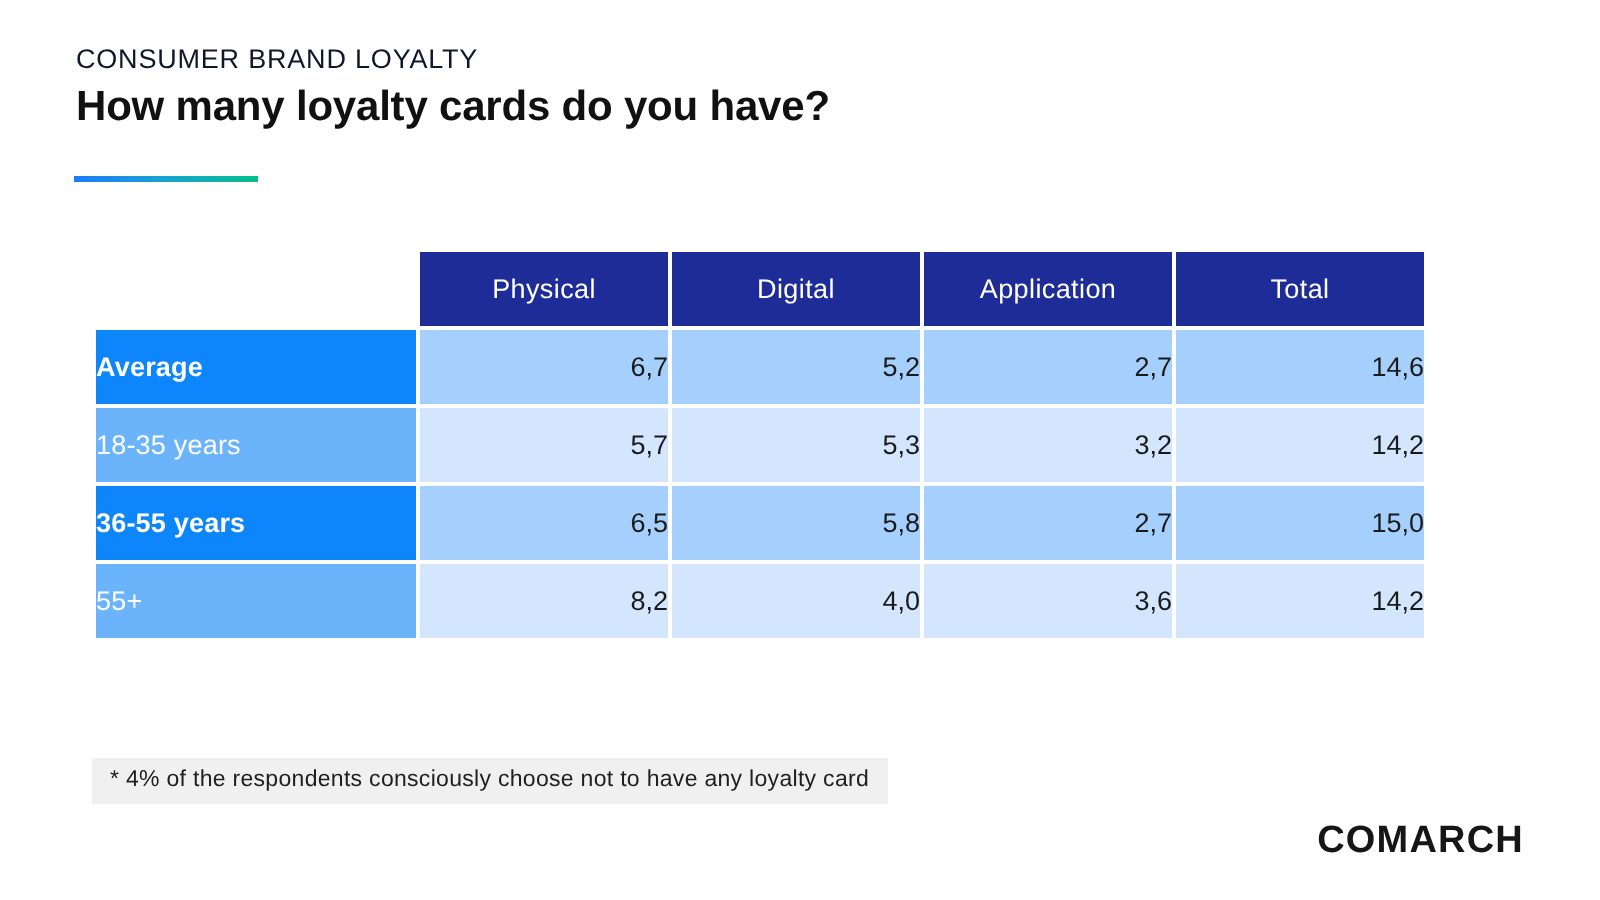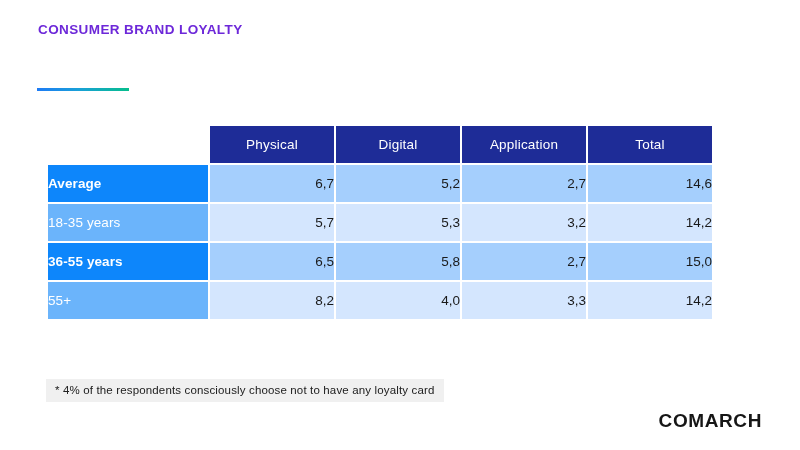--- a/index.html
+++ b/index.html
@@ -17,23 +17,23 @@
 
   
   .slide-header {
     position: absolute;
     left: 38px;
     top: 22px;
     width: 720px;
   }
   .eyebrow {
     font-size: 13.5px;
-    font-weight: bold;
+    font-weight: normal;
     letter-spacing: 0.4px;
-    color: #6d28d9;
+    color: #0f172a;
     line-height: 1.2;
     margin: 0 0 3px 0;
     text-transform: uppercase;
   }
   .headline {
     font-size: 21px;
     font-weight: bold;
     color: #111111;
     line-height: 1.25;
     margin: 0;
@@ -129,20 +129,21 @@
     color: #161616;
     letter-spacing: 0.6px;
     margin-top: 36px;
   }
 </style>
 </head>
 <body>
 
 <div class="slide-header">
   <p class="eyebrow">CONSUMER BRAND LOYALTY</p>
+  <h1 class="headline">How many loyalty cards do you have?</h1>
 </div>
 
 <div class="accent-rule"></div>
 
 <table class="data-table">
   <colgroup>
     <col class="col-label">
     <col class="col-data">
     <col class="col-data">
     <col class="col-data">
@@ -176,21 +177,21 @@
       <td class="row-label tone-strong">36-55 years</td>
       <td class="data-cell tone-strong">6,5</td>
       <td class="data-cell tone-strong">5,8</td>
       <td class="data-cell tone-strong">2,7</td>
       <td class="data-cell tone-strong">15,0</td>
     </tr>
     <tr>
       <td class="row-label tone-soft">55+</td>
       <td class="data-cell tone-soft">8,2</td>
       <td class="data-cell tone-soft">4,0</td>
-      <td class="data-cell tone-soft">3,3</td>
+      <td class="data-cell tone-soft">3,6</td>
       <td class="data-cell tone-soft">14,2</td>
     </tr>
   </tbody>
 </table>
 
 <div class="footnote">* 4% of the respondents  consciously  choose not to have any loyalty card</div>
 
 <div class="brand-logo">COMARCH</div>
 
 </body></html>

